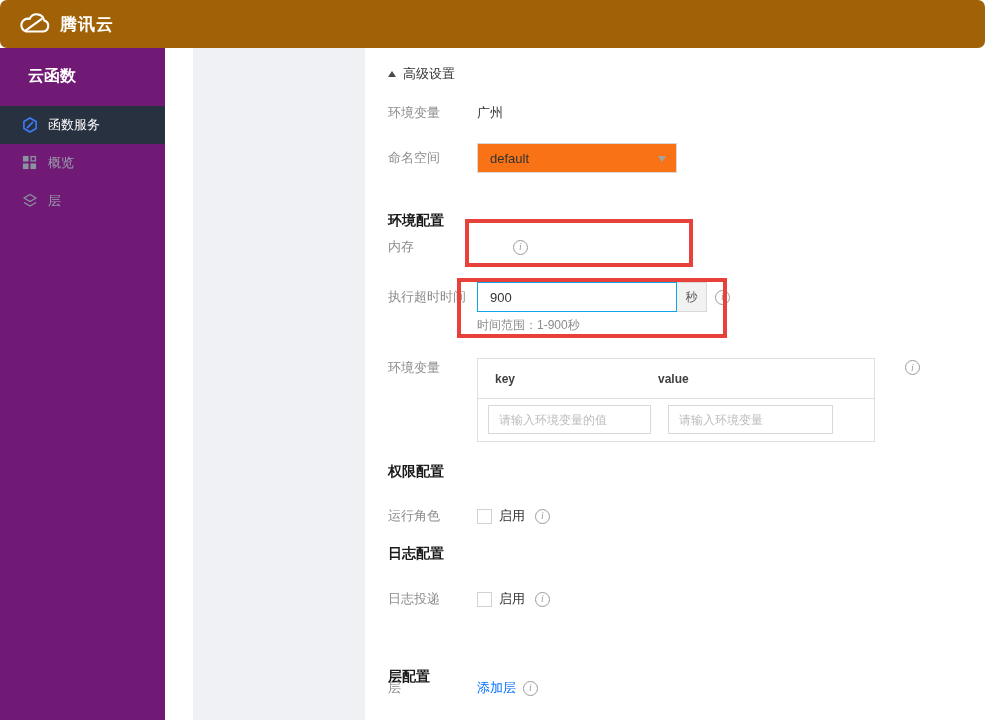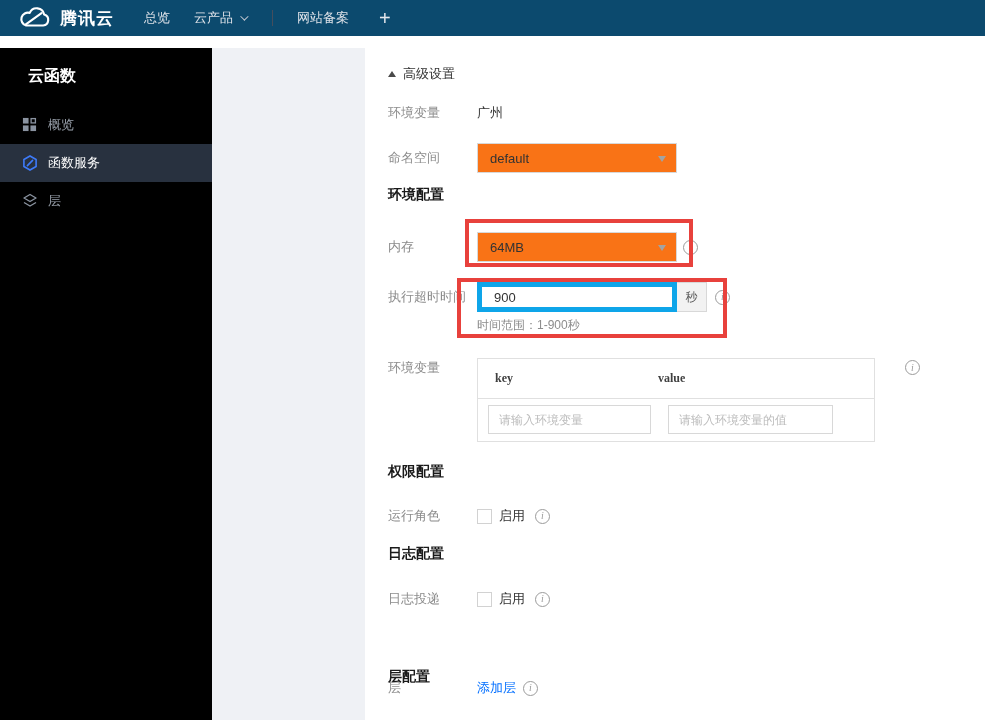--- a/index.html
+++ b/index.html
@@ -1,32 +1,32 @@
 <!DOCTYPE html>
 <html><head>
 <meta charset="utf-8">
 <style>
   * { margin:0; padding:0; box-sizing:border-box; }
   html,body { width:985px; height:720px; overflow:hidden; background:#fff;
     font-family:"Liberation Sans","DejaVu Sans",sans-serif; }
 
   
-  .topbar { position:absolute; left:0; top:0; width:985px; height:36px;
-    background:#0c4a6e; display:flex; align-items:center; z-index:20; }
+  .topbar { position:absolute; left:0; top:0; width:985px; height:48px;
+    background:#a16207; display:flex; align-items:center; z-index:20;border-radius:7px; }
   .brand { display:flex; align-items:center; margin-left:18px; cursor:pointer; }
   .brand-label { color:#fff; font-size:17px; font-weight:bold; margin-left:9px; letter-spacing:1px; }
   .topnav { display:flex; align-items:center; margin-left:30px; }
   .topnav-item { color:#dfe3e9; font-size:13px; margin-right:24px; display:flex; align-items:center; cursor:pointer; }
   .chev-down { width:6px; height:6px; border-right:1.5px solid #c3c9d2; border-bottom:1.5px solid #c3c9d2;
     transform:rotate(45deg) translateY(-2px); display:inline-block; margin-left:7px; }
   .vsep { width:1px; height:16px; background:#454e5d; margin:0 24px 0 2px; }
   .plus-btn { color:#e4e7ec; font-size:20px; font-weight:400; margin-left:6px; cursor:pointer; line-height:1; }
 
   
-  .sidebar { position:absolute; left:0; top:48px; width:212px; height:672px; background:#000000; z-index:10; }
+  .sidebar { position:absolute; left:0; top:48px; width:165px; height:672px; background:#701a75; z-index:10; }
   .sidebar-title { color:#fff; font-size:16px; font-weight:bold; padding:20px 0 0 28px; line-height:16px; }
   .menu { margin-top:22px; }
   .menu-item { height:38px; display:flex; align-items:center; padding-left:22px;
     color:#9aa2ad; font-size:13px; cursor:pointer; }
   .menu-item .mi-icon { width:16px; height:16px; margin-right:10px; display:inline-flex; }
   .menu-item.active { background:#28313f; color:#fff; }
 
   .graypanel { position:absolute; left:193px; top:48px; width:172px; height:672px; background:#eff1f5; }
 
   
@@ -40,34 +40,34 @@
   .adv-toggle { position:absolute; left:23px; top:17px; display:flex; align-items:center; cursor:pointer;font-family:Liberation Mono, monospace; }
   .caret-up { width:0; height:0; border-left:4px solid transparent; border-right:4px solid transparent;
     border-bottom:6px solid #4a4a4a; margin-right:7px; }
   .adv-label { font-size:13px; color:#333; }
 
   .select { position:relative; width:200px; height:30px; border:1px solid #d8d8d8; background:#f97316;
     display:flex; align-items:center; padding:0 24px 0 12px; font-size:13px; color:#333; cursor:pointer; }
   .caret-dn { position:absolute; right:10px; top:12px; width:0; height:0;
     border-left:4.5px solid transparent; border-right:4.5px solid transparent; border-top:6px solid #a3a3a3; }
 
-  .text-input { width:200px; height:30px; border:5px solid #0ea5e9; padding:0 12px; font-size:13px; color:#333;
+  .text-input { width:200px; height:30px; border:1px solid #0ea5e9; padding:0 12px; font-size:13px; color:#333;
     font-family:"Liberation Sans","DejaVu Sans",sans-serif; outline:none; }
   .addon { width:30px; height:30px; border:1px solid #d8d8d8; border-left:none; background:#f2f2f2;
     display:flex; align-items:center; justify-content:center; font-size:12px; color:#555; }
 
   .info { width:15px; height:15px; min-width:15px; border:1px solid #9b9b9b; border-radius:50%;
     color:#9b9b9b; font-size:10px; line-height:1; display:inline-flex; align-items:center; justify-content:center;
     font-family:"Liberation Serif","DejaVu Serif",serif; font-style:italic; cursor:pointer; background:#fff; }
 
   .hint { position:absolute; font-size:12px; color:#8c8c8c; }
 
   .envtable { position:absolute; left:112px; top:310px; width:398px; border:1px solid #e0e0e0; background:#fff; }
   .envthead { display:flex; align-items:center; height:40px; border-bottom:1px solid #e0e0e0; }
-  .th { font-size:12px; font-weight:bold; color:#404040;font-family:Liberation Serif, serif; }
+  .th { font-size:12px; font-weight:bold; color:#404040; }
   .th-key { width:180px; padding-left:17px; }
   .envtbody { display:flex; align-items:center; padding:6px 0 7px 10px; }
   .env-input { width:163px; height:29px; border:1px solid #d8d8d8; padding:0 10px; font-size:12px; color:#333;
     font-family:"Liberation Sans","DejaVu Sans",sans-serif; outline:none; }
   .env-input + .env-input { margin-left:17px; width:165px; }
   .env-input::placeholder { color:#bcbcbc; }
 
   .checkbox { width:15px; height:15px; border:1px solid #d2d2d2; background:#fff; display:inline-block; cursor:pointer; }
   .chk-label { font-size:13px; color:#333; margin-left:7px; cursor:pointer; }
   .link { font-size:13px; color:#006eff; cursor:pointer; }
@@ -80,59 +80,45 @@
 <header class="topbar">
   <div class="brand">
     <span style="display:inline-flex;">
       <svg width="33" height="25" viewBox="0 0 40 30">
         <path d="M30.5 23.5 a6.8 6.8 0 0 0 1.2-13.3 A9.2 9.2 0 0 0 14.2 8.2 A7.8 7.8 0 0 0 9.8 23.5 Z" fill="none" stroke="#ffffff" stroke-width="2.6" stroke-linejoin="round"></path>
         <path d="M9.5 22 L28.5 8.5" stroke="#ffffff" stroke-width="2.6" stroke-linecap="round"></path>
       </svg>
     </span>
     <span class="brand-label">腾讯云</span>
   </div>
-  <nav class="topnav">
-    <span class="topnav-item">
-      <span>总览</span>
-    </span>
-    <span class="topnav-item">
-      <span>云产品</span>
-      <span class="chev-down"></span>
-    </span>
-    <span class="vsep"></span>
-    <span class="topnav-item">
-      <span>网站备案</span>
-    </span>
-    <span class="plus-btn">+</span>
-  </nav>
 </header>
 
 <aside class="sidebar">
   <div class="sidebar-title">云函数</div>
   <nav class="menu">
+    <div class="menu-item active">
+      <span class="mi-icon">
+        <svg width="16" height="16" viewBox="0 0 16 16">
+          <polygon points="8,1 14.1,4.5 14.1,11.5 8,15 1.9,11.5 1.9,4.5" fill="none" stroke="#3e7bfa" stroke-width="1.6"></polygon>
+          <path d="M5.4 10.6 L10.6 5.4" stroke="#3e7bfa" stroke-width="1.6" stroke-linecap="round"></path>
+        </svg>
+      </span>
+      <span>函数服务</span>
+    </div>
     <div class="menu-item">
       <span class="mi-icon">
         <svg width="15" height="15" viewBox="0 0 16 16">
           <rect x="1" y="1" width="6" height="6" fill="#8a93a0"></rect>
           <rect x="9.7" y="1.7" width="4.6" height="4.6" fill="none" stroke="#8a93a0" stroke-width="1.4"></rect>
           <rect x="1" y="9" width="6" height="6" fill="#8a93a0"></rect>
           <rect x="9" y="9" width="6" height="6" fill="#8a93a0"></rect>
         </svg>
       </span>
       <span>概览</span>
     </div>
-    <div class="menu-item active">
-      <span class="mi-icon">
-        <svg width="16" height="16" viewBox="0 0 16 16">
-          <polygon points="8,1 14.1,4.5 14.1,11.5 8,15 1.9,11.5 1.9,4.5" fill="none" stroke="#3e7bfa" stroke-width="1.6"></polygon>
-          <path d="M5.4 10.6 L10.6 5.4" stroke="#3e7bfa" stroke-width="1.6" stroke-linecap="round"></path>
-        </svg>
-      </span>
-      <span>函数服务</span>
-    </div>
     <div class="menu-item">
       <span class="mi-icon">
         <svg width="16" height="16" viewBox="0 0 16 16">
           <path d="M8 1.5 L14 5 8 8.5 2 5 Z" fill="none" stroke="#8a93a0" stroke-width="1.4" stroke-linejoin="round"></path>
           <path d="M2 9.5 L8 13 L14 9.5" fill="none" stroke="#8a93a0" stroke-width="1.4" stroke-linejoin="round"></path>
         </svg>
       </span>
       <span>层</span>
     </div>
   </nav>
@@ -153,50 +139,46 @@
   </div>
 
   <div class="frow" style="left:23px; top:95px; height:30px;">
     <span class="flabel">命名空间</span>
     <div class="select">
       <span>default</span>
       <span class="caret-dn"></span>
     </div>
   </div>
 
-  <h3 class="sec-title" style="top:138px;">环境配置</h3>
-
-  <div class="frow" style="left:23px; top:184px; height:30px;">
+  <h3 class="sec-title" style="top:164px;">环境配置</h3>
+
+  <div class="frow" style="left:23px; top:184px; height:30px;gap:30px;">
     <span class="flabel">内存</span>
-    <div class="select">
-      <span>64MB</span>
-      <span class="caret-dn"></span>
-    </div>
     <span class="info" style="margin-left:6px;">i</span>
   </div>
   <div class="hl" style="left:100px; top:171px; width:228px; height:48px;"></div>
 
   <div class="frow" style="left:23px; top:234px; height:30px;align-items:center;">
     <span class="flabel">执行超时时间</span>
     <input class="text-input" type="text" value="900" style="">
     <span class="addon">秒</span>
     <span class="info" style="margin-left:8px;">i</span>
   </div>
   <div class="hint" style="left:112px; top:269px;">时间范围：1-900秒</div>
   <div class="hl" style="left:92px; top:230px; width:270px; height:60px;"></div>
 
   <span class="flabel abs" style="left:23px; top:311px;">环境变量</span>
   <div class="envtable">
     <div class="envthead">
       <span class="th th-key">key</span>
       <span class="th">value</span>
     </div>
     <div class="envtbody">
+      <input class="env-input" type="text" placeholder="请输入环境变量的值" style="">
       <input class="env-input" type="text" placeholder="请输入环境变量" style="">
-      <input class="env-input" type="text" placeholder="请输入环境变量的值" style="">
     </div>
   </div>
   <span class="info abs" style="left:540px; top:312px;">i</span>
 
   <h3 class="sec-title" style="top:415px;">权限配置</h3>
   <div class="frow" style="left:23px; top:459px; height:18px;">
     <span class="flabel">运行角色</span>
     <span class="checkbox"></span>
     <span class="chk-label">启用</span>
     <span class="info" style="margin-left:10px;">i</span>

